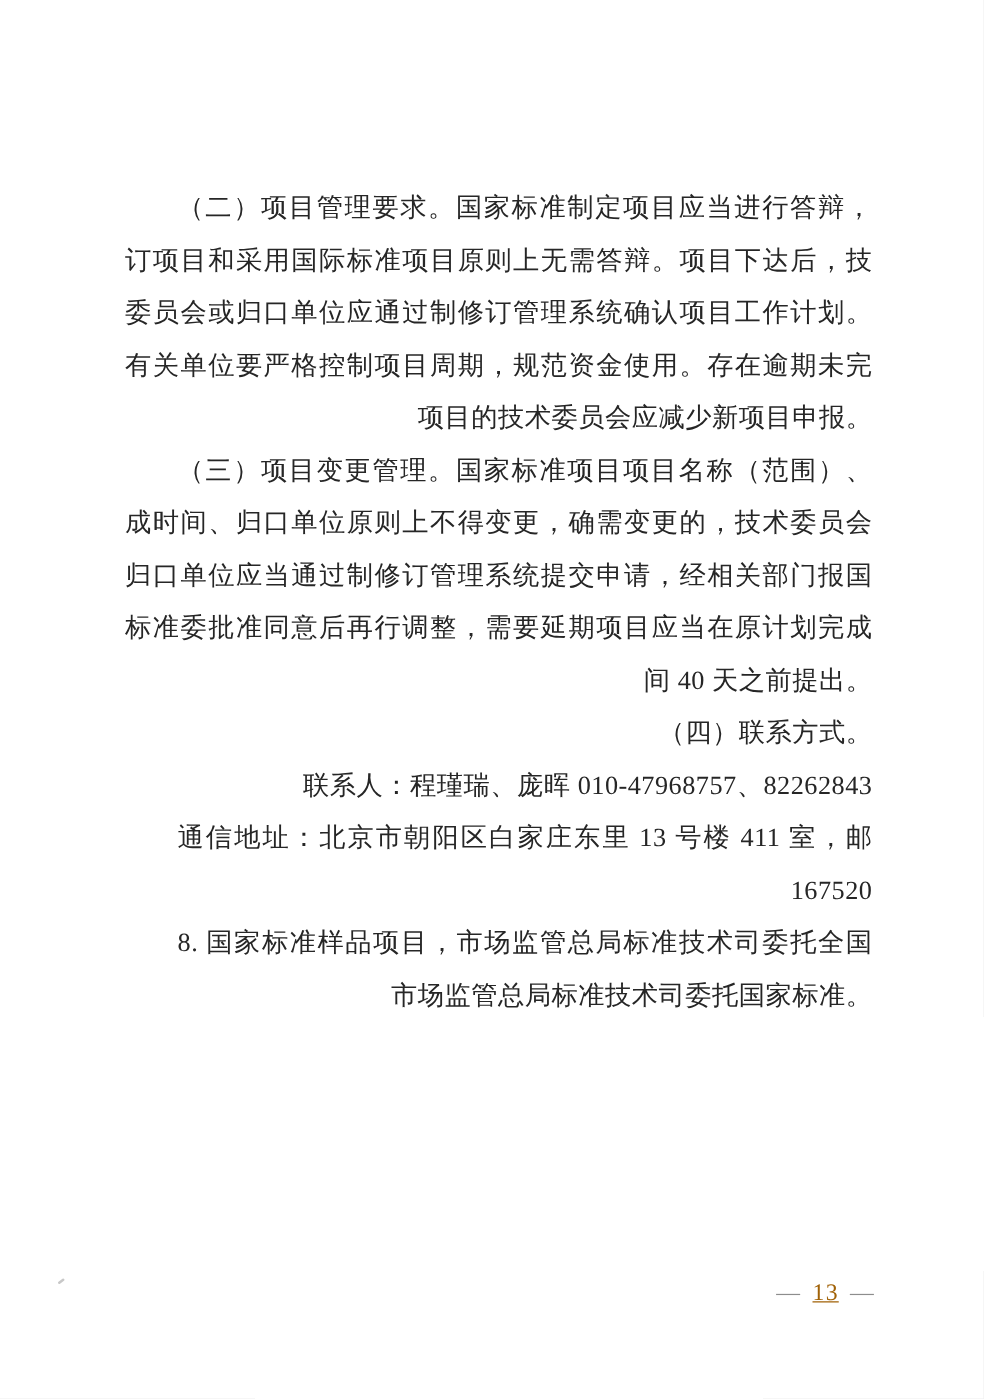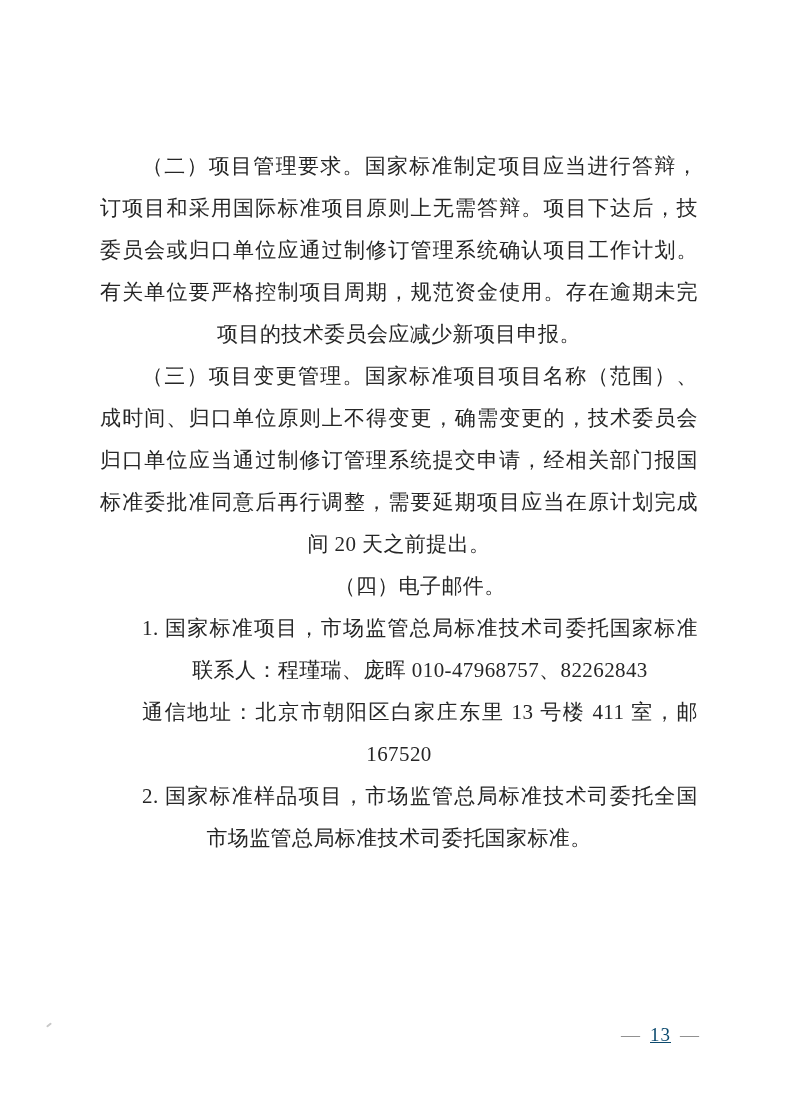--- a/index.html
+++ b/index.html
@@ -19,21 +19,21 @@
     left: 100px;
     top: 145px;
     width: 598px;
   }
   .ln {
     height: 42px;
     line-height: 42px;
     font-size: 21px;
     letter-spacing: 0.4px;
     white-space: nowrap;
-    text-align: center;
+    text-align: right;
   }
   .ln.fill {
     white-space: normal;
     text-align: justify;
     text-align-last: justify;
     text-justify: inter-ideograph;
     overflow: hidden;
   }
   .ln.ind { text-indent: 42px; }
   .footer {
@@ -43,21 +43,21 @@
     height: 26px;
     line-height: 26px;
     font-size: 19px;
     letter-spacing: 1px;
   }
   .footer .dash {
     color: #8d8d8d;
     font-size: 19px;
   }
   .footer .num {
-    color: #0c4a6e;
+    color: #a16207;
     margin: 0 9px;
     text-decoration: underline;
   }
   .speck {
     position: absolute;
     left: 46px;
     top: 1024px;
     width: 6px;
     height: 2px;
     background: #c8c8c8;
@@ -72,27 +72,26 @@
   <div class="content">
     <div class="ln ind fill">（二）项目管理要求。国家标准制定项目应当进行答辩，修</div>
     <div class="ln fill">订项目和采用国际标准项目原则上无需答辩。项目下达后，技术</div>
     <div class="ln fill">委员会或归口单位应通过制修订管理系统确认项目工作计划。各</div>
     <div class="ln fill">有关单位要严格控制项目周期，规范资金使用。存在逾期未完成</div>
     <div class="ln">项目的技术委员会应减少新项目申报。</div>
     <div class="ln ind fill">（三）项目变更管理。国家标准项目项目名称（范围）、完</div>
     <div class="ln fill">成时间、归口单位原则上不得变更，确需变更的，技术委员会或</div>
     <div class="ln fill">归口单位应当通过制修订管理系统提交申请，经相关部门报国家</div>
     <div class="ln fill">标准委批准同意后再行调整，需要延期项目应当在原计划完成时</div>
-    <div class="ln">间 20 天之前提出。</div>
-    <div class="ln ind">（四）电子邮件。</div>
-    <div class="ln ind fill">1. 国家标准项目，市场监管总局标准技术司委托国家标准</div>
+    <div class="ln">间 40 天之前提出。</div>
+    <div class="ln ind">（四）联系方式。</div>
     <div class="ln ind">联系人：程瑾瑞、庞晖 010-47968757、82262843</div>
     <div class="ln ind fill">通信地址：北京市朝阳区白家庄东里 13 号楼 411 室，邮编：</div>
     <div class="ln">167520</div>
-    <div class="ln ind fill">2. 国家标准样品项目，市场监管总局标准技术司委托全国</div>
+    <div class="ln ind fill">8. 国家标准样品项目，市场监管总局标准技术司委托全国</div>
     <div class="ln">市场监管总局标准技术司委托国家标准。</div>
   </div>
 
   <div class="footer">
     <span class="dash">—</span><span class="num">13</span><span class="dash">—</span>
   </div>
 
   <div class="speck"></div>
 </div>
 

